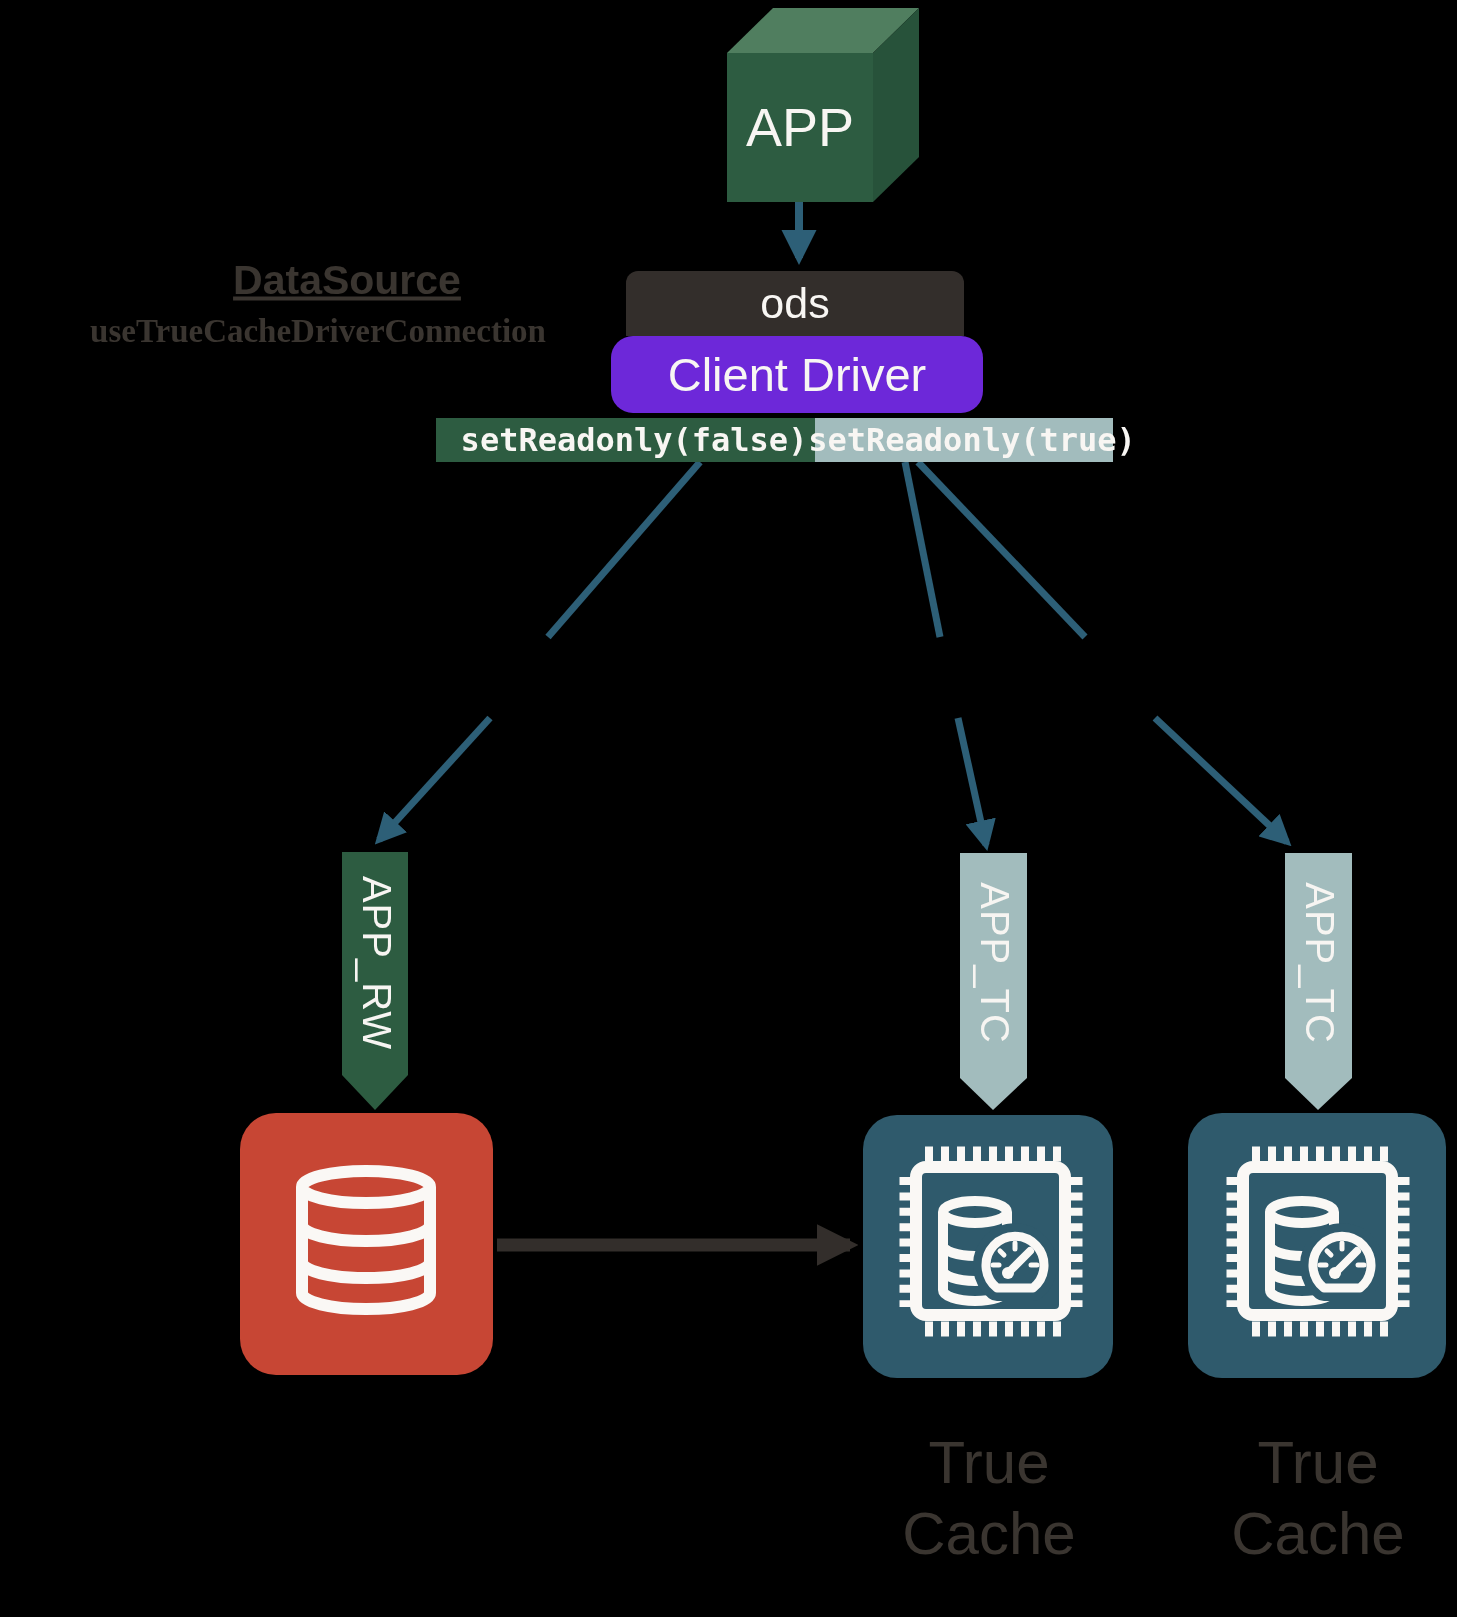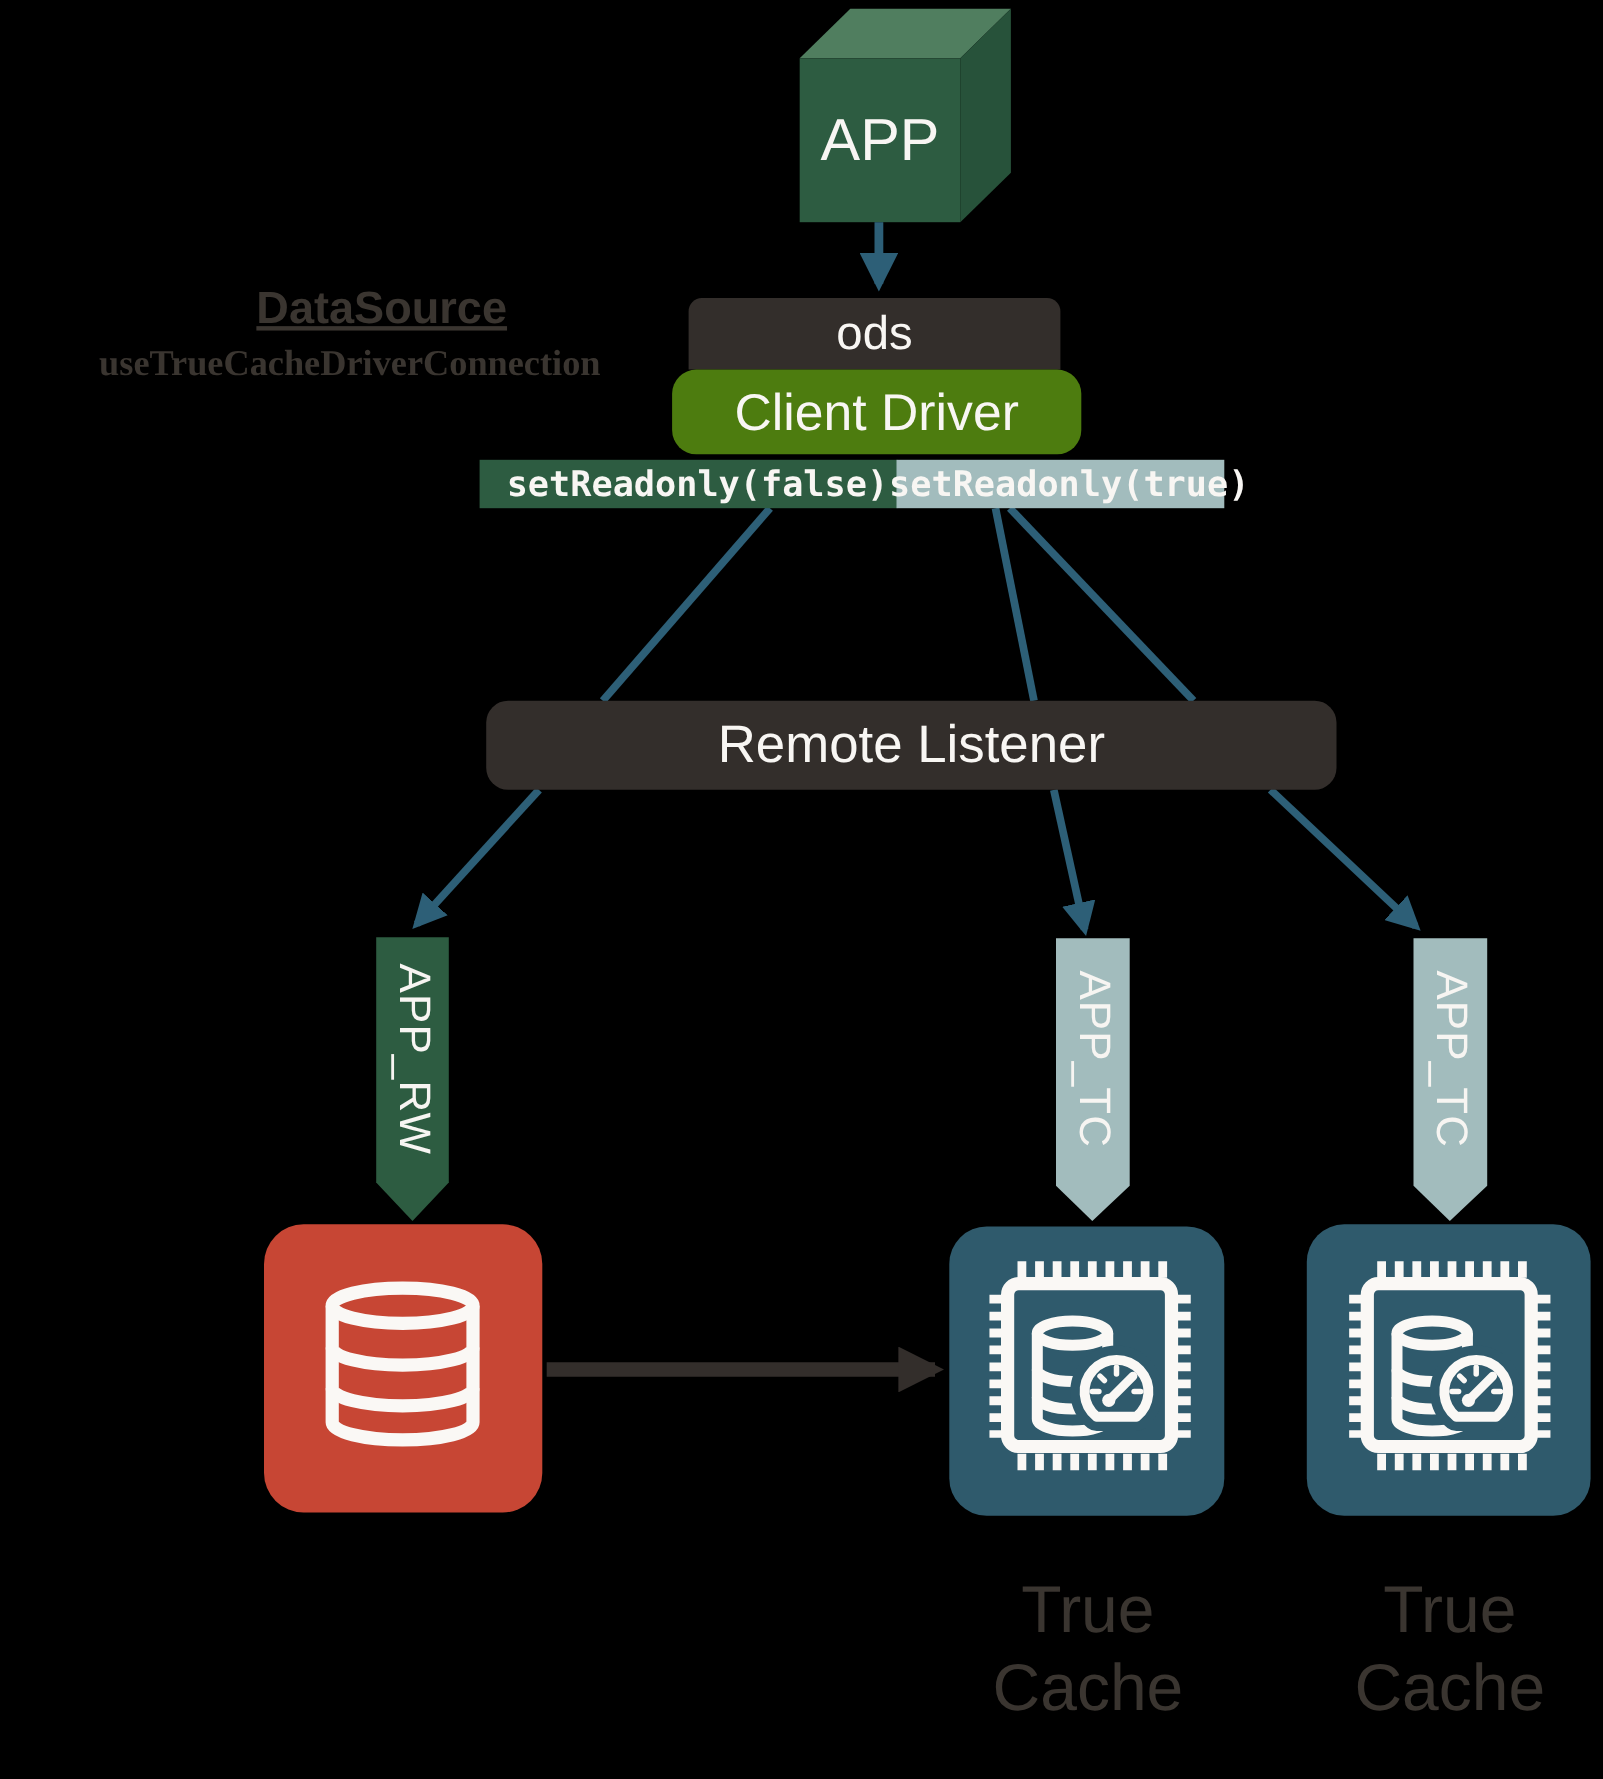--- a/index.html
+++ b/index.html
@@ -7,21 +7,21 @@
          font-family:"Liberation Sans",sans-serif;}
   svg.layer{position:absolute;left:0;top:0;}
 
   .abs{position:absolute;}
   .ctr{transform:translate(-50%,-50%);}
   .flexc{display:flex;align-items:center;justify-content:center;}
 
   
   .ods-box{left:626px;top:271px;width:338px;height:65px;background:#332e2b;
            border-radius:12px 12px 0 0;color:#f8f6f3;font-size:43px;}
-  .client-box{left:611px;top:336px;width:372px;height:77px;background:#4d7c0f;
+  .client-box{left:611px;top:336px;width:372px;height:77px;background:#6d28d9;
            border-radius:22px;color:#f8f6f3;font-size:47px;text-align:right;}
   .listener-box{left:442px;top:637px;width:773px;height:81px;background:#332e2b;
            border-radius:20px;color:#f8f6f3;font-size:48px;}
 
   
   .chip-green{left:436px;top:418px;width:364px;height:44px;background:#2d5c41;}
   .chip-blue{left:815px;top:418px;width:282px;height:44px;background:#a2bcbd;}
   .code-chip{color:#f8f6f3;font-family:"DejaVu Sans Mono",monospace;font-size:32px;font-weight:700;padding-left:16px;}
 
   
@@ -133,23 +133,20 @@
     <span>Client Driver</span>
   </div>
 
   <div class="abs flexc code-chip chip-green">
     <span>setReadonly(false)</span>
   </div>
   <div class="abs flexc code-chip chip-blue">
     <span>setReadonly(true)</span>
   </div>
 
-  <div class="abs flexc listener-box">
-    <span>Remote Listener</span>
-  </div>
 
 
   <div class="abs ribbon-label" style="left:376px;top:963px;">APP_RW</div>
   <div class="abs ribbon-label" style="left:994px;top:963px;">APP_TC</div>
   <div class="abs ribbon-label" style="left:1319px;top:963px;">APP_TC</div>
 
   <div class="abs ctr caption cap-tc1">True Cache</div>
   <div class="abs ctr caption cap-tc2">True Cache</div>
 
 </div>

